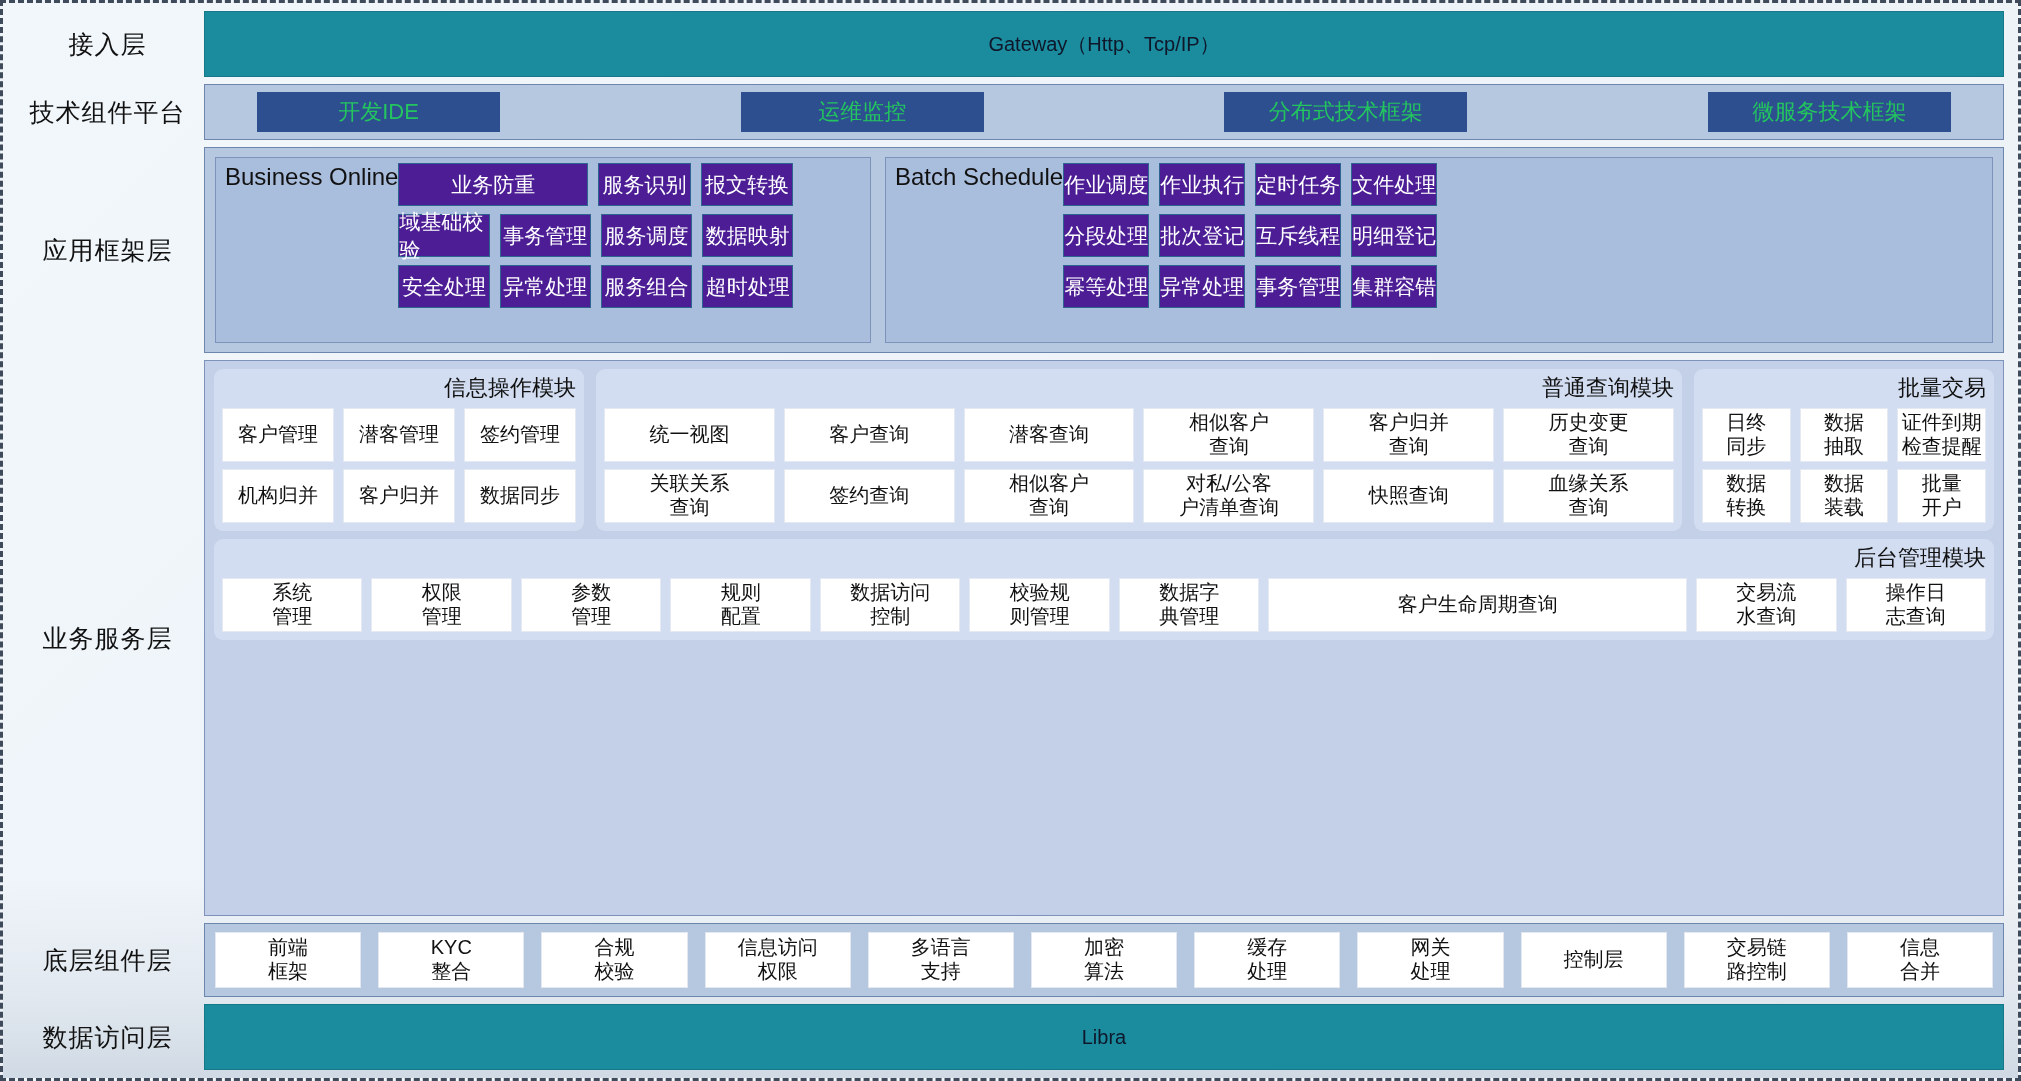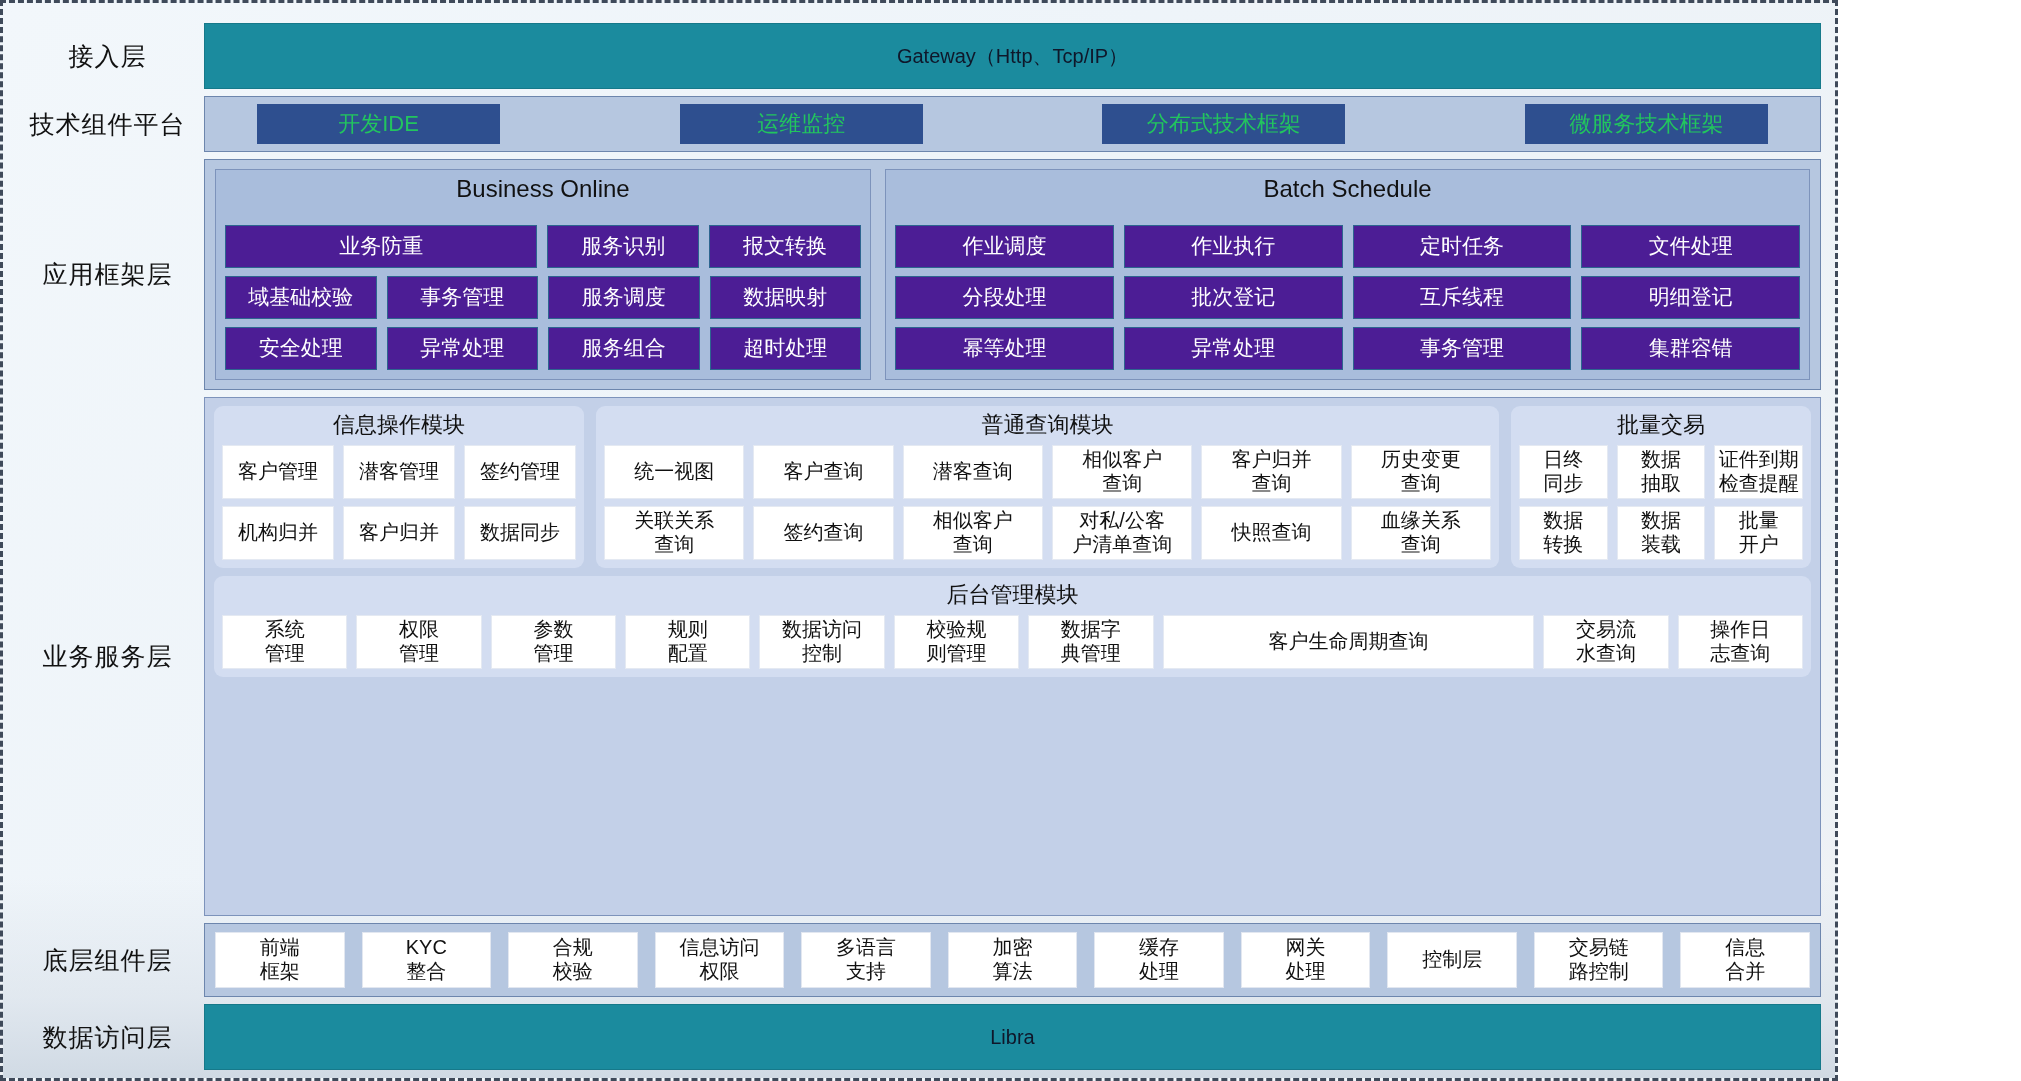--- a/index.html
+++ b/index.html
@@ -4,24 +4,24 @@
 <style>
   * { box-sizing: border-box; margin: 0; padding: 0; }
   html, body {
     width: 2021px; height: 1081px;
     font-family: "Liberation Sans", "DejaVu Sans", sans-serif;
     background: #ffffff;
     overflow: hidden;
   }
   #page {
     position: relative;
-    width: 1838px; height: 1081px;
+    width: 2021px; height: 1081px;
     background: linear-gradient(135deg,#f2f7fb 0%, #eef4f9 40%, #edf1f5 100%);
     border: 3px dashed #3f4a5a;
-    padding: 20px 14px 8px 8px;
+    padding: 8px 14px 8px 8px;
     display: flex; flex-direction: column;
   }
   #page::before {
     content:"";
     position:absolute; left:0; bottom:0; width:100%; height:200px;
     background: linear-gradient(180deg, rgba(255,255,255,0) 0%, rgba(214,222,231,.55) 60%, rgba(198,209,221,.75) 100%);
     pointer-events:none; z-index:0;
   }
   .rows { position:relative; z-index:1; display:flex; flex-direction:column; gap:7px; height:100%; }
 
@@ -66,21 +66,21 @@
     width: 100%;
     background: #b6c7e0;
     border: 1px solid #6d86ad;
     display: flex; gap: 14px;
     padding: 9px 10px;
   }
   .app-group {
     background: #a9bddc;
     border: 1px solid #7d93bb;
     padding: 5px 9px 9px;
-    display:flex; flex-direction:column;gap:16px;
+    display:flex; flex-direction:row;
   }
   .app-group.left { flex: 0 0 656px; }
   .app-group.right { flex: 1 1 auto; }
   .group-title {
     text-align:center; font-size: 24px; color:#111;
     margin-bottom: 6px; line-height: 1.15;
   }
   .app-grid { display:flex; flex-direction:column; gap: 8px; }
   .app-rowline { display:flex; gap: 10px; }
   .app-cell {
@@ -104,21 +104,21 @@
   .svc-module {
     background: #d3ddf1;
     border-radius: 9px;
     padding: 4px 8px 8px;
     display:flex; flex-direction:column;
   }
   .svc-module.m-info { flex: 0 0 370px; }
   .svc-module.m-query { flex: 1 1 auto; }
   .svc-module.m-batch { flex: 0 0 300px; }
   .svc-module.m-admin { width: 100%; }
-  .svc-title { text-align:center; font-size: 22px; color:#111; margin-bottom: 5px; }
+  .svc-title { text-align:right; font-size: 22px; color:#111; margin-bottom: 5px; }
   .svc-grid { display:flex; flex-direction:column; gap: 7px; }
   .svc-rowline { display:flex; gap: 9px; }
   .svc-cell {
     flex: 1 1 0; min-height: 54px;
     background:#ffffff; border:1px solid #e4e9f2;
     color:#111; font-size: 20px; line-height:1.18;
     display:flex; align-items:center; justify-content:center;
     text-align:center; padding: 2px 3px;
     white-space: pre-line;
   }

